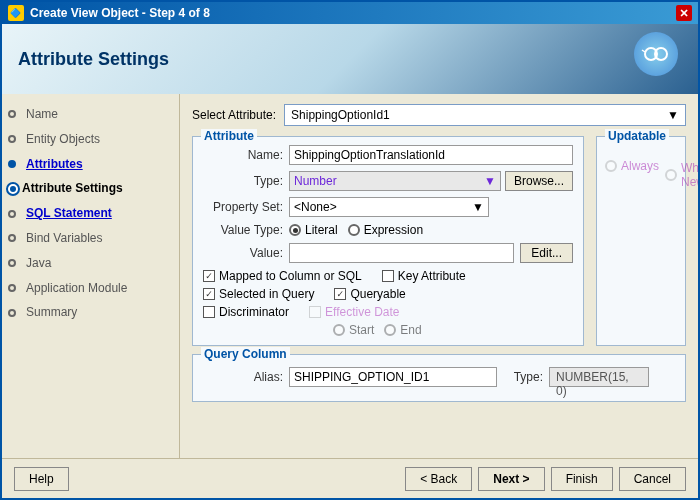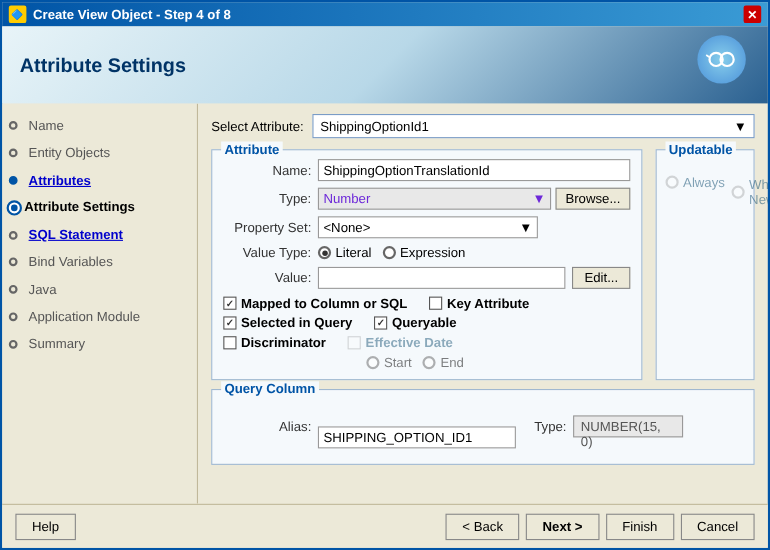--- a/index.html
+++ b/index.html
@@ -67,21 +67,21 @@
 
     .form-row { display: flex; align-items: center; gap: 6px; margin-bottom: 6px; }
     .form-label { width: 80px; text-align: right; flex-shrink: 0; color: #333; }
     .form-input { height: 20px; border: 1px solid #999; background: white; padding: 2px 4px; flex: 1; }
 
     .radio-row { display: flex; align-items: center; gap: 10px; }
     .radio-group { display: flex; align-items: center; gap: 4px; }
     .radio-btn { width: 12px; height: 12px; border: 2px solid #666; border-radius: 50%; background: white; display: flex; align-items: center; justify-content: center; flex-shrink: 0; }
     .radio-btn.checked::after { content: ''; width: 5px; height: 5px; background: #333; border-radius: 50%; display: block; }
 
-    .checkbox-row { display: flex; gap: 20px; margin: 4px 0; flex-wrap: wrap; font-weight: bold; }
+    .checkbox-row { display: flex; gap: 20px; margin: 4px 0; flex-wrap: wrap; }
     .checkbox-group { display: flex; align-items: center; gap: 4px; }
     .checkbox { width: 12px; height: 12px; border: 1px solid #555; background: white; display: flex; align-items: center; justify-content: center; flex-shrink: 0; }
     .checkbox.checked { background: white; }
     .checkbox.checked::after { content: '✓'; font-size: 9px; color: #333; line-height: 1; }
 
     .edit-btn { height: 20px; padding: 2px 10px; background: #ece9d8; border: 1px solid #888; cursor: pointer; white-space: nowrap; }
 
     .updatable-panel { width: 90px; border: 1px solid #a0b8d0; padding: 8px; margin-left: 6px; display: flex; flex-direction: row; gap: 6px; align-items: flex-start; background: #f5f9fc; position: relative; flex-shrink: 0; }
     .updatable-title { font-size: 12px; font-weight: bold; color: #0054a6; position: absolute; top: -8px; left: 8px; background: #f5f9fc; padding: 0 3px; }
     .updatable-radio { display: flex; align-items: center; gap: 4px; margin-top: 16px; }
@@ -90,21 +90,21 @@
     .attribute-updatable { display: flex; gap: 6px; margin-bottom: 8px; }
     .attr-inner { flex: 1; border: 1px solid #a0b8d0; background: #f5f9fc; padding: 8px 10px; position: relative; }
 
     .query-column { border: 1px solid #a0b8d0; background: #f5f9fc; padding: 8px 10px; position: relative; }
 
     .footer { height: 40px; background: #ece9d8; border-top: 1px solid #c0b89a; display: flex; align-items: center; justify-content: space-between; padding: 0 12px; flex-shrink: 0; }
     .footer-left { }
     .footer-right { display: flex; gap: 6px; }
     .btn { height: 24px; padding: 2px 14px; background: #ece9d8; border: 1px solid #888; cursor: pointer; font-size: 12px; }
 
-    .disabled-text { color: #0c4a6e; }
+    .disabled-text { color: #a21caf; }
     .grayed-radio { opacity: 0.45; }
 
     .type-browse { display: flex; gap: 4px; flex: 1; }
     .type-select-disabled { height: 20px; border: 1px solid #999; background: #e8e8e8; padding: 2px 4px; flex: 1; color: #6d28d9; display: flex; align-items: center; justify-content: space-between; }
     .browse-btn { height: 20px; padding: 2px 8px; background: #ece9d8; border: 1px solid #888; cursor: pointer; white-space: nowrap; }
 
     .propset-select { height: 20px; border: 1px solid #999; background: white; padding: 2px 4px; width: 200px; display: flex; align-items: center; justify-content: space-between; }
 
     .expr-area { border: 1px solid #999; background: white; height: 32px; flex: 1; }
   </style>
@@ -297,21 +297,21 @@
             <span>Never</span>
           </div>
         </div>
       </div>
 
       <div class="query-column">
         <span class="section-title">Query Column</span>
 
         <div class="form-row" style="margin-top:4px;">
           <span class="form-label">Alias:</span>
-          <input class="form-input" type="text" style="width: 180px; flex: 0 0 auto; margin-top: 21px;" value="SHIPPING_OPTION_ID1">
+          <input class="form-input" type="text" style="width: 208px; flex: 0 0 auto;" value="SHIPPING_OPTION_ID1">
           <span class="form-label" style="width:40px; text-align:right;">Type:</span>
           <div style="height:20px; border:1px solid #999; background:#e8e8e8; padding:2px 6px; width:100px; color:#555;">
             <span>NUMBER(15, 0)</span>
           </div>
         </div>
 
       </div>
     </div>
   </div>
 

